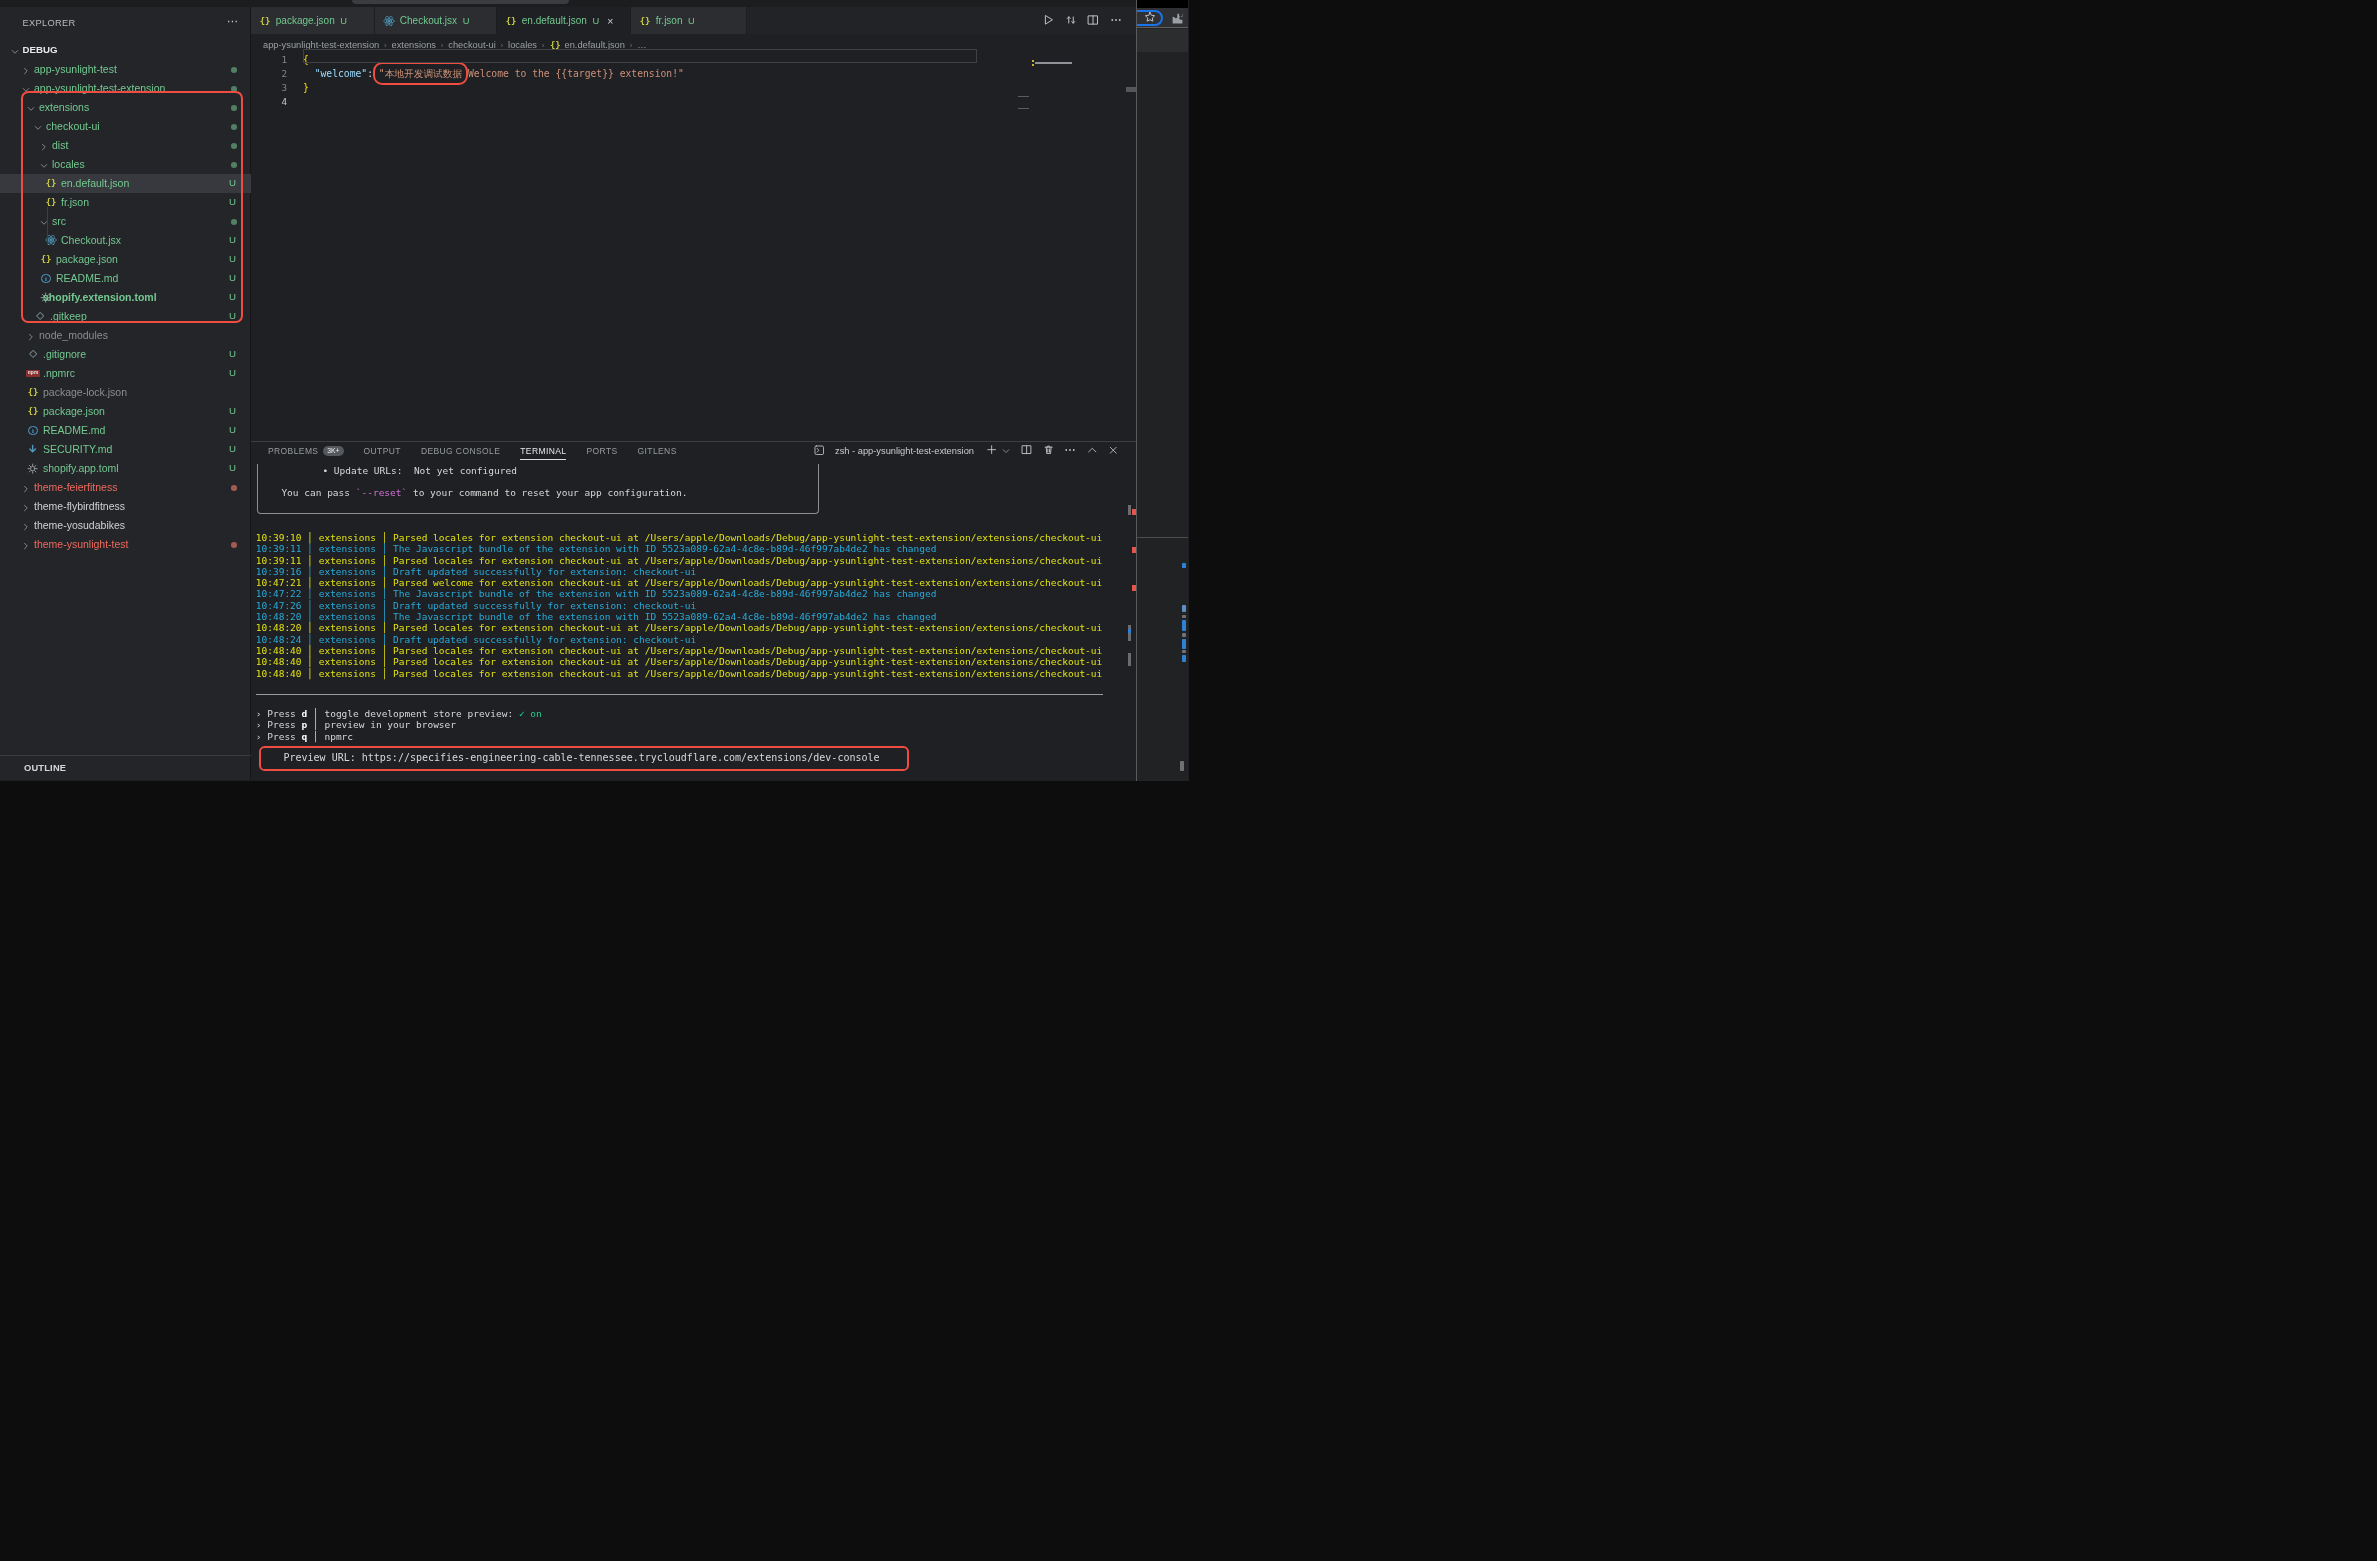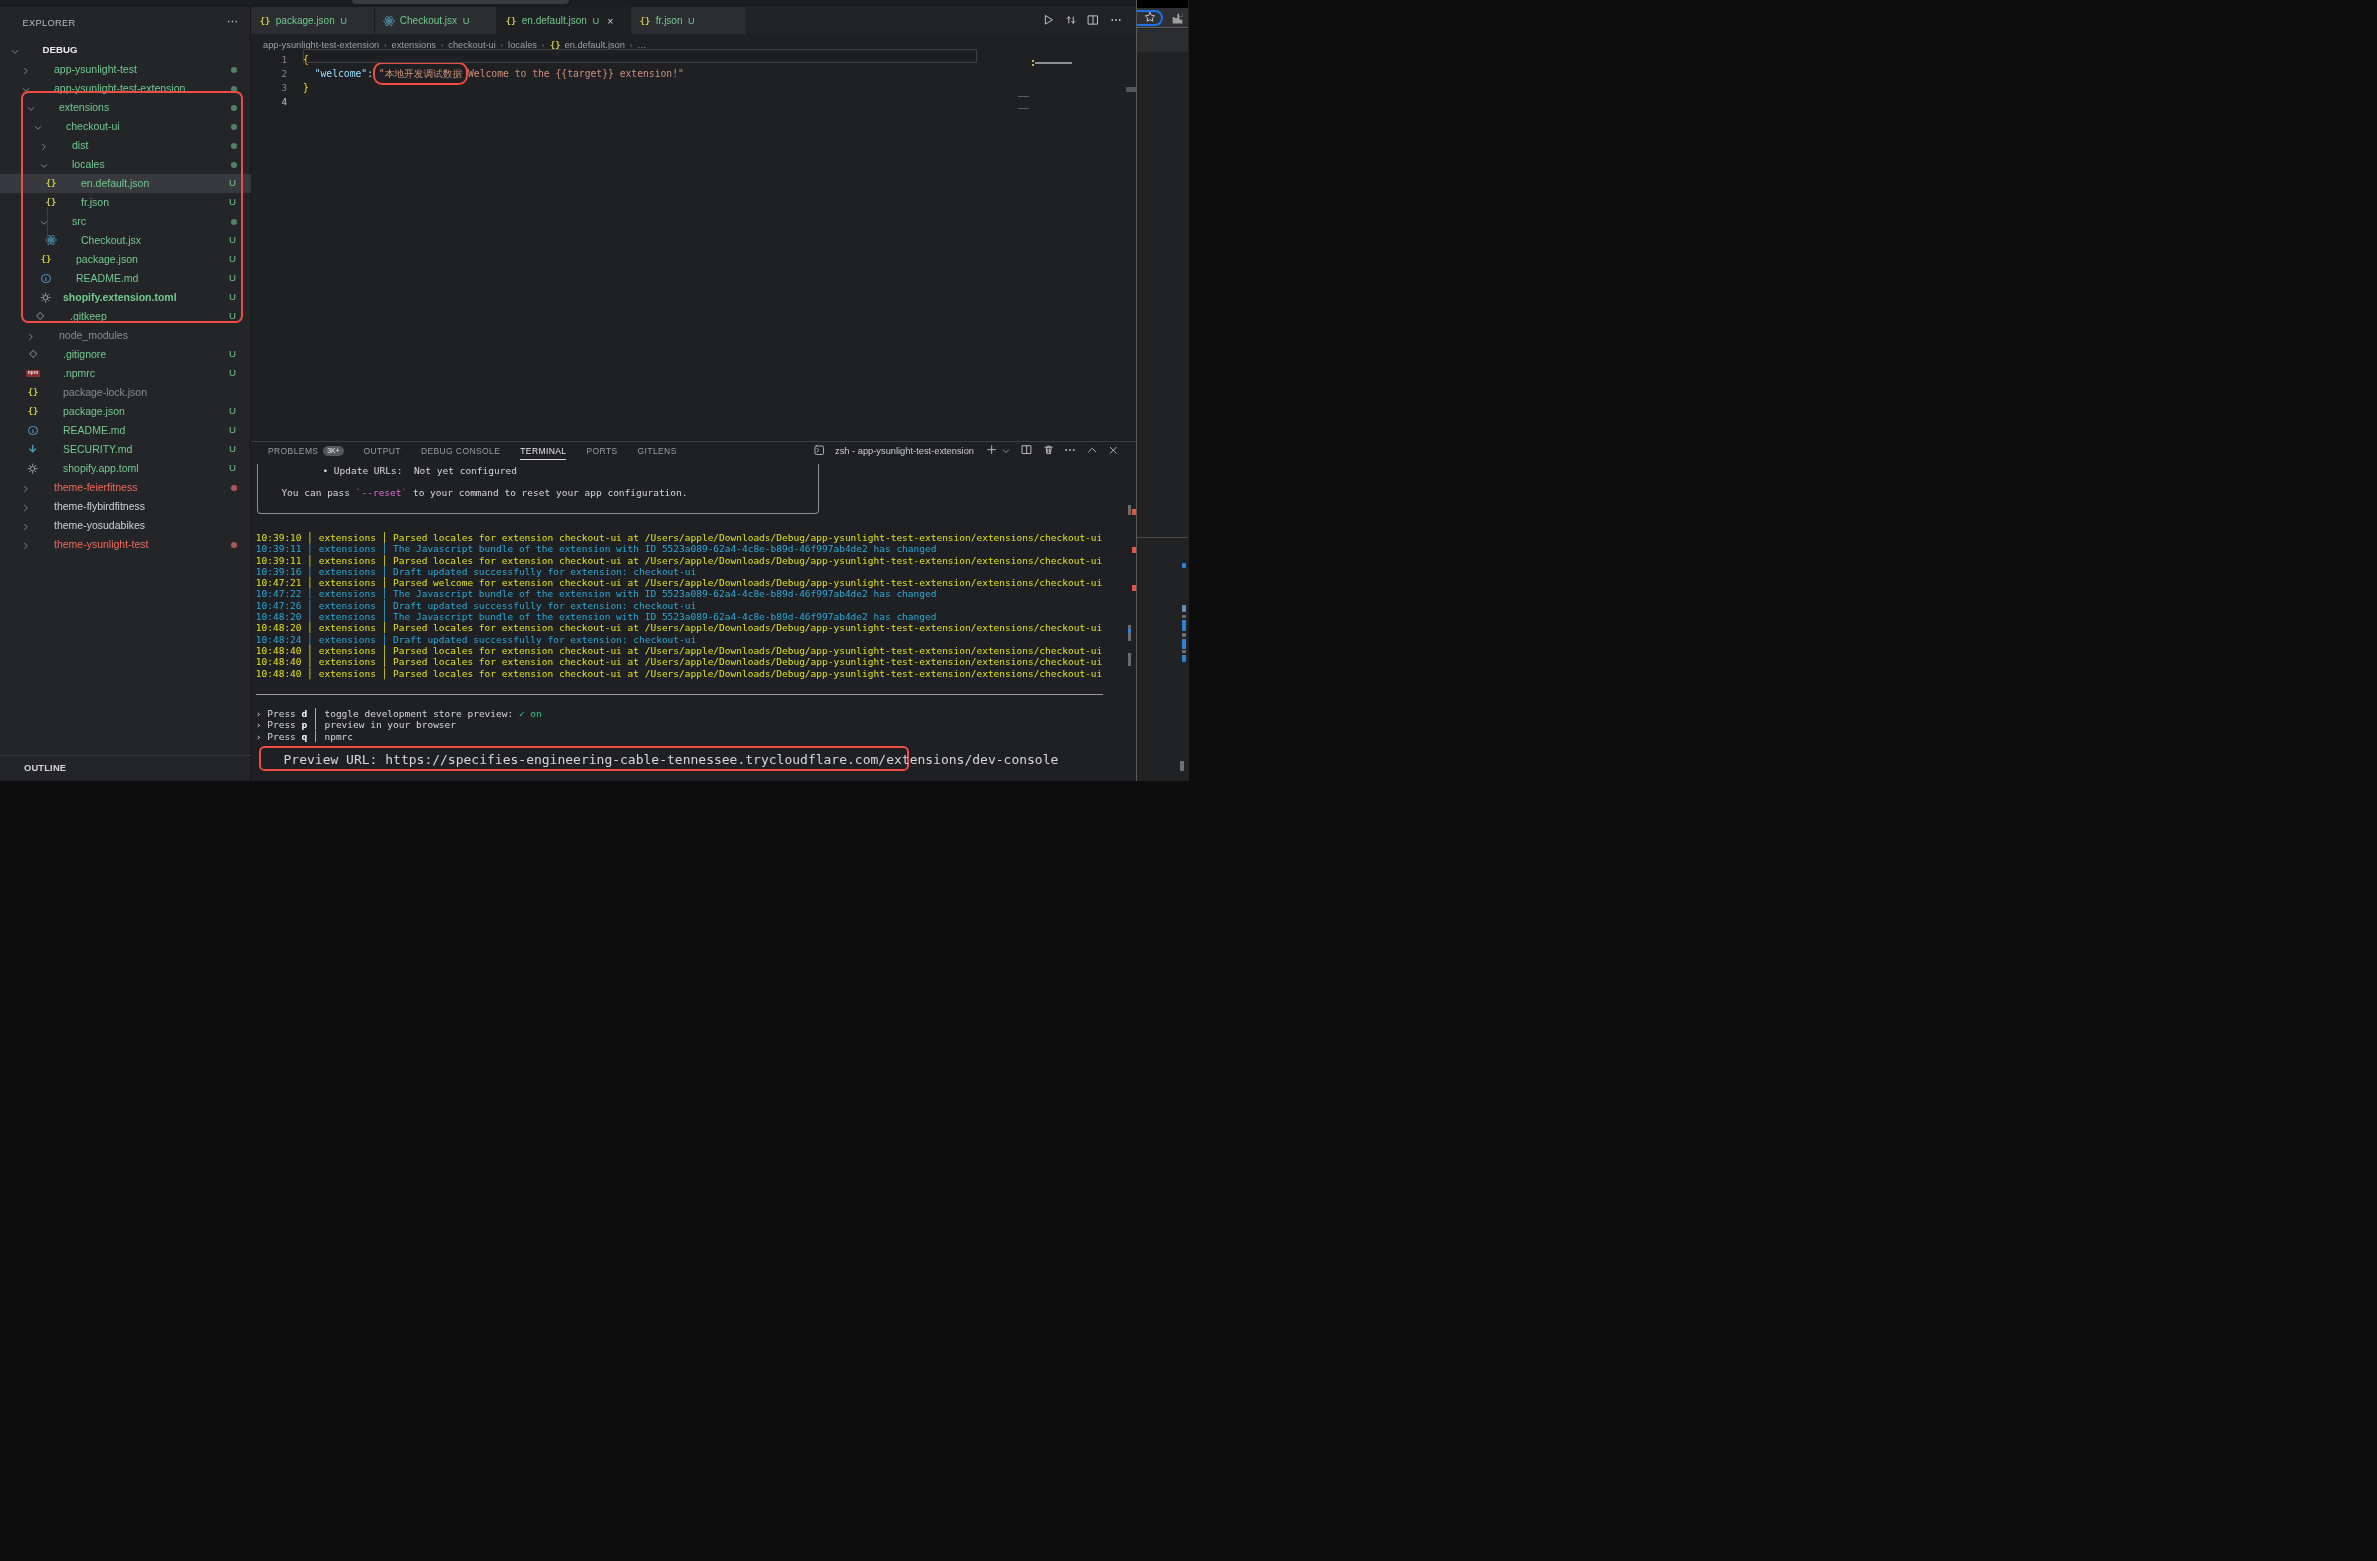--- a/index.html
+++ b/index.html
@@ -18,21 +18,21 @@
   .cmd-sliver{position:absolute;left:352px;top:0;width:217px;height:4px;background:#3a3c3f;border-radius:0 0 4px 4px;}
 
   
   .sidebar{position:absolute;left:0;top:7.2px;width:251px;height:773px;background:#242528;border-right:0.8px solid #161616;padding-left:16px;}
   .sb-header{position:absolute;left:0;top:6.4px;width:100%;height:21px;}
   .sb-title{position:absolute;left:22.5px;top:4.8px;font-size:9.3px;letter-spacing:0.3px;color:#b8babd;}
   .sb-more{position:absolute;left:227px;top:1.6px;color:#c5c5c5;font-size:11.3px;cursor:pointer;}
   .tree{position:absolute;left:0;top:34px;width:251px;}
   .trow{position:relative;width:251px;height:19px;cursor:pointer;}
   .trow.selected{background:#37393e;}
-  .tlabel{position:absolute;top:3.2px;font-size:10.5px;white-space:nowrap;margin-left:20px;}
+  .tlabel{position:absolute;top:3.2px;font-size:10.5px;white-space:nowrap;}
   .tchev{position:absolute;top:5.2px;width:8px;height:8px;}
   .ticon{position:absolute;top:3.2px;width:12px;height:12px;display:flex;align-items:center;justify-content:center;}
   .c-green{color:#73c991;} .c-gray{color:#8a8d90;} .c-white{color:#cfd1d4;} .c-red{color:#ee6a5f;} .c-section{color:#e8e8e8;font-weight:bold;font-size:9.7px;}
   .badge-u{position:absolute;left:229px;top:3.2px;font-size:9.7px;color:#73c991;}
   .dot{position:absolute;left:231px;top:7.2px;width:5.6px;height:5.6px;border-radius:50%;}
   .dot.green{background:#507f63;} .dot.red{background:#a25a52;}
   .guide{position:absolute;width:0.8px;background:#3d3f42;}
   .json-ic{color:#cbcb41;font-weight:bold;font-family:"DejaVu Sans Mono",monospace;font-size:8.9px;}
   .npm-ic{background:#8c2f2f;color:#e6e6e6;font-size:4.8px;font-weight:bold;padding:2px 1.2px;line-height:2.4px;letter-spacing:0.2px;border-radius:0.8px;}
   .git-ic{width:6.4px;height:6.4px;border:1.3px solid #6d8086;transform:rotate(45deg);border-radius:0.8px;}
@@ -83,21 +83,21 @@
   .magenta{color:#d670d6;}
   .logs{position:absolute;left:0;top:68px;width:861px;}
   .logrow{height:11.3px;line-height:11.3px;white-space:pre;}
   .log-yellow{color:#e2e214;} .log-cyan{color:#2aaad8;}
   .tdivider{position:absolute;left:0;top:230px;width:847px;height:0.8px;background:#9b9b9b;}
   .shortcuts{position:absolute;left:0;top:244px;color:#d8d8d8;}
   .srow{height:11.3px;line-height:11.3px;white-space:pre;}
   .skey{font-weight:bold;color:#ffffff;}
   .sgreen{color:#23d18b;}
   .preview-box{position:absolute;left:259px;top:746px;width:650px;height:25px;border:2.4px solid #ef4c42;border-radius:5.6px;}
-  .preview-text{position:absolute;left:22.5px;top:4px;font-size:13px;color:#d8d8d8;white-space:nowrap;font-family:"DejaVu Sans Mono",monospace;}
+  .preview-text{position:absolute;left:22.5px;top:4px;font-size:10px;color:#d8d8d8;white-space:nowrap;font-family:"DejaVu Sans Mono",monospace;}
   .ruler-mark{position:absolute;}
 
   
   .bgwin{position:absolute;left:1136px;top:0;width:52px;height:781px;background:#212224;border-left:0.8px solid #5a5a5a;overflow:hidden;}
   .bg-topblack{position:absolute;left:0;top:0;width:52px;height:8px;background:#000;}
   .bg-toolbar{position:absolute;left:0;top:8px;width:52px;height:20px;background:#2e3033;border-bottom:0.8px solid #606060;}
   .bg-ring{position:absolute;left:-8px;top:2.4px;width:34px;height:15.3px;border:2px solid #1a73e8;border-radius:8px;}
   .bg-subbar{position:absolute;left:0;top:29px;width:52px;height:22.5px;background:#2b2d2f;}
   .bg-hline{position:absolute;left:0;top:537px;width:52px;height:0.8px;background:#4c4c4c;}
   .bg-mark{position:absolute;border-radius:0.8px;}

